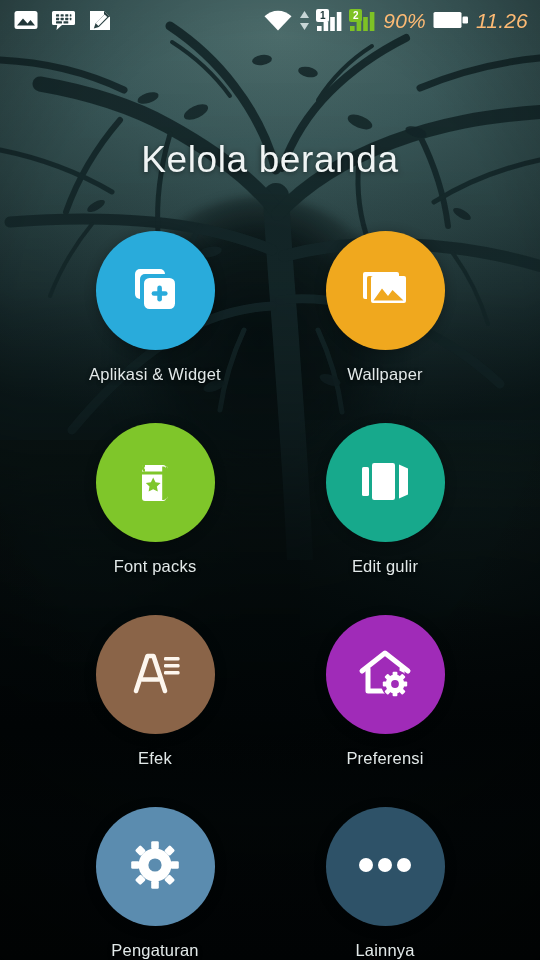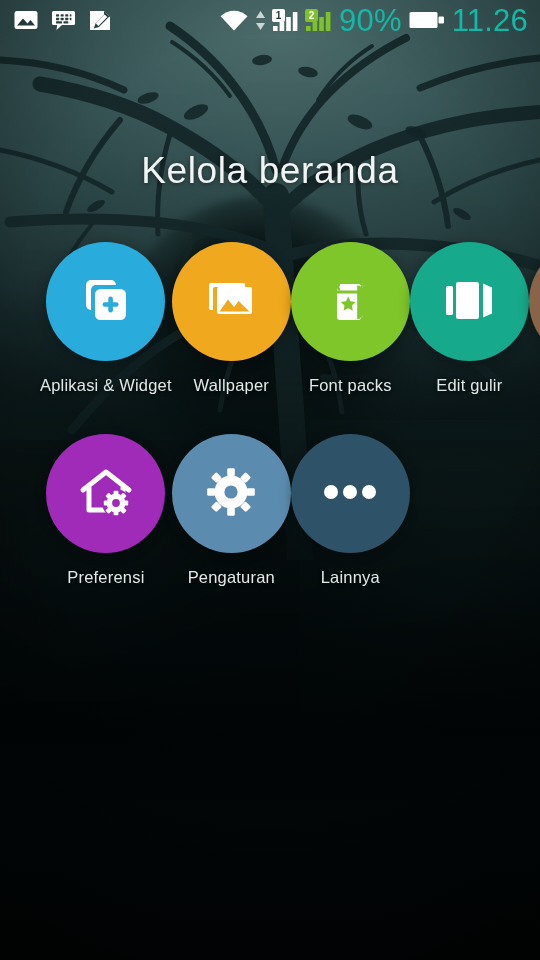--- a/index.html
+++ b/index.html
@@ -63,53 +63,53 @@
   #statusbar{
     position:absolute; left:0; top:0; width:540px; height:40px;
     display:flex; align-items:center;
     padding:0 12px 0 14px;
     z-index:40;
   }
   #statusbar .left{ display:flex; align-items:center; gap:14px; }
   #statusbar .right{ margin-left:auto; display:flex; align-items:center; gap:7px; }
   .sb-ico{ display:block; }
   .sb-txt{
-    color:#14b8a6; font-size:31px; letter-spacing:0.2px;
-    font-family:"Liberation Sans", sans-serif; line-height:1;
+    color:#fdba74; font-size:21px; letter-spacing:0.2px;
+    font-family:"Liberation Sans", sans-serif; line-height:1;font-style:italic;
   }
   .sim-wrap{ position:relative; display:flex; align-items:flex-end; }
   .sim-badge{
     position:absolute; left:-1px; top:-1px;
     width:13px; height:13px; border-radius:2px;
     font-size:10px; line-height:13px; text-align:center;
     font-family:"Liberation Sans", sans-serif; font-weight:bold;
   }
   .sim1 .sim-badge{ background:#ffffff; color:#20393a; }
   .sim2 .sim-badge{ background:#7ec225; color:#ffffff; }
 
   
   #content{
     position:absolute; inset:0; z-index:20;
-    display:flex; flex-direction:column; align-items:center;
+    display:flex; flex-direction:column; align-items:center;justify-content:flex-end;
   }
   #page-title{
     margin-top:150px;
     color:#f0f4f4;
     font-size:37px;
     font-weight:300;
     letter-spacing:0.6px;
     font-family:"Liberation Sans", sans-serif;
     text-shadow:0 1px 5px rgba(0,0,0,0.5);
     white-space:nowrap;
   }
   #grid{
     margin-top:50px;
     width:460px;
     display:grid;
-    grid-template-columns:repeat(5,1fr);
+    grid-template-columns:repeat(2,1fr);
     row-gap:39px;
   }
   .cell{
     display:flex; flex-direction:column; align-items:center;
     cursor:pointer;
   }
   .bubble{
     width:119px; height:119px; border-radius:50%;
     display:flex; align-items:center; justify-content:center;
     box-shadow:0 2px 12px rgba(0,0,0,0.30);

